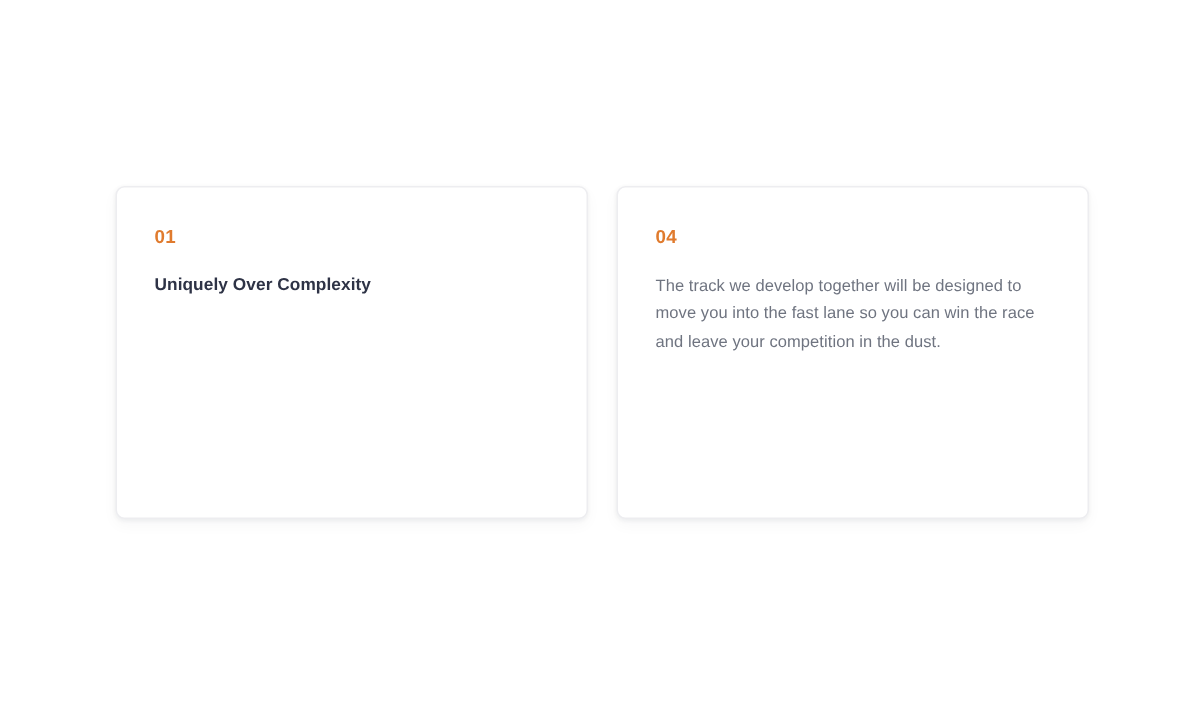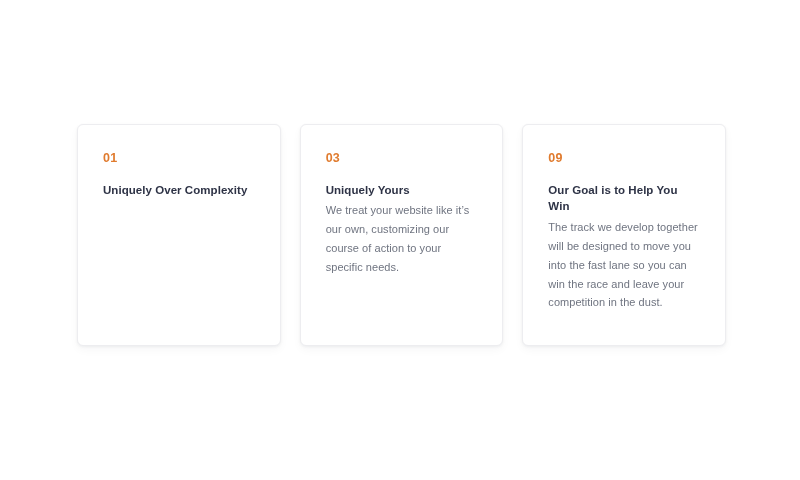--- a/index.html
+++ b/index.html
@@ -69,25 +69,19 @@
 <body>
 
 <section id="feature-cards-section">
 
   <article class="feature-card">
     <div class="card-number">01</div>
     <h3 class="card-heading">Uniquely Over Complexity</h3>
   </article>
 
 
-  <article class="feature-card">
-    <div class="card-number">03</div>
-    <h3 class="card-heading">Uniquely Yours</h3>
-    <p class="card-body">We treat your website like it’s our own, customizing our course of action to your specific needs.</p>
-  </article>
 
   <article class="feature-card">
-    <div class="card-number">09</div>
-    <h3 class="card-heading">Our Goal is to Help You Win</h3>
+    <div class="card-number">04</div>
     <p class="card-body">The track we develop together will be designed to move you into the fast lane so you can win the race and leave your competition in the dust.</p>
   </article>
 
 </section>
 
 </body></html>

